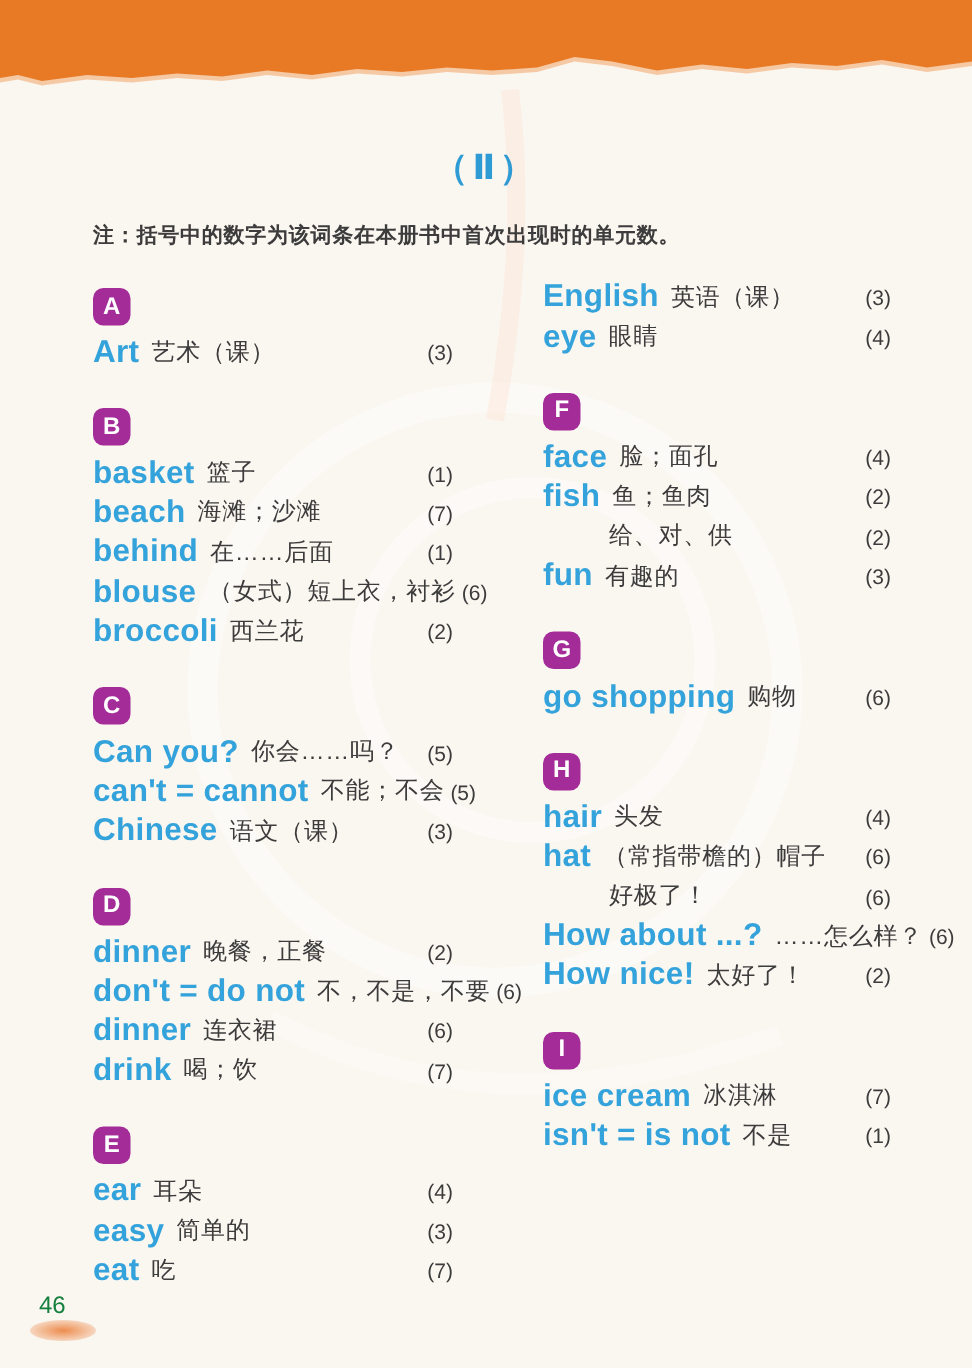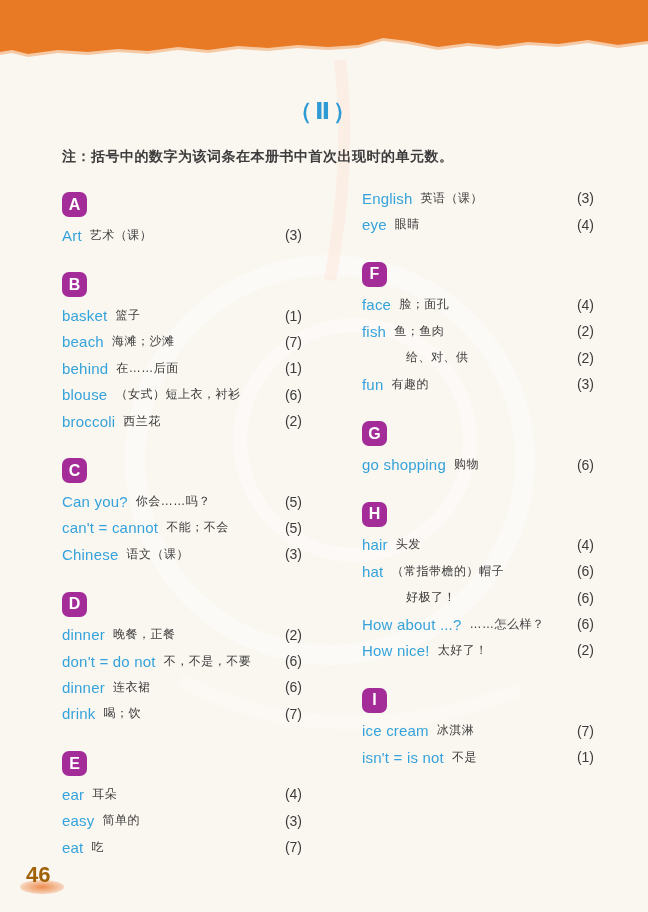--- a/index.html
+++ b/index.html
@@ -39,27 +39,27 @@
   .col-right{top:185px;left:362px;width:232px;}
   .row{display:flex;align-items:center;height:26.4px;white-space:nowrap;}
   .badge-row{height:30px;align-items:flex-start;}
   .badge-row:not(:first-child){margin-top:24px;}
   .badge{
     width:25px;height:25px;border-radius:7px;
     background:var(--purple);color:#fff;
     font-size:16px;font-weight:bold;
     display:flex;align-items:center;justify-content:center;
   }
-  .word{color:var(--blue);font-size:15px;font-weight:normal;letter-spacing:0.2px;}
-  .def{color:var(--dark);font-size:12px;margin-left:8px;letter-spacing:0.5px;}
+  .word{color:var(--blue);font-size:21px;font-weight:bold;letter-spacing:0.2px;}
+  .def{color:var(--dark);font-size:16px;margin-left:8px;letter-spacing:0.5px;}
   .def.indent{margin-left:44px;}
   .unit{color:var(--dark);font-size:14px;margin-left:auto;padding-left:4px;}
   .page-num{
     position:absolute;left:26px;top:862px;
-    font-size:22px;font-weight:bold;color:#a16207;z-index:4;
+    font-size:16px;font-weight:normal;color:#15803d;z-index:4;
   }
   .page-num-blob{
     position:absolute;left:20px;top:880px;width:44px;height:14px;
     background:radial-gradient(ellipse at center, rgba(235,122,50,0.85) 0%, rgba(235,122,50,0.35) 60%, rgba(235,122,50,0) 100%);
     border-radius:50%;z-index:3;
   }
 </style>
 </head>
 <body>
 

